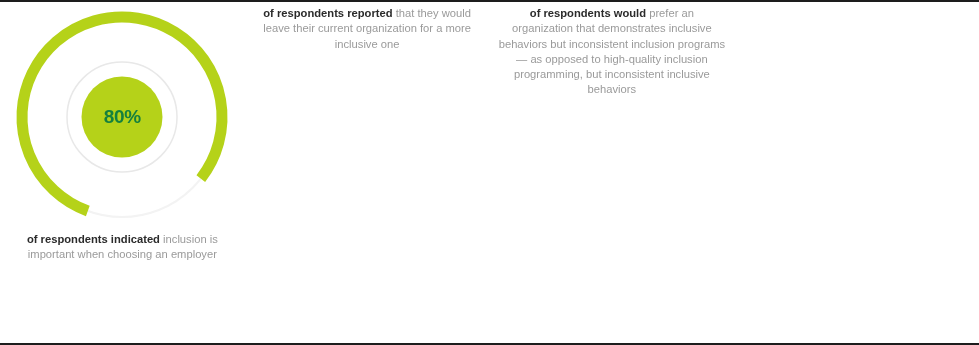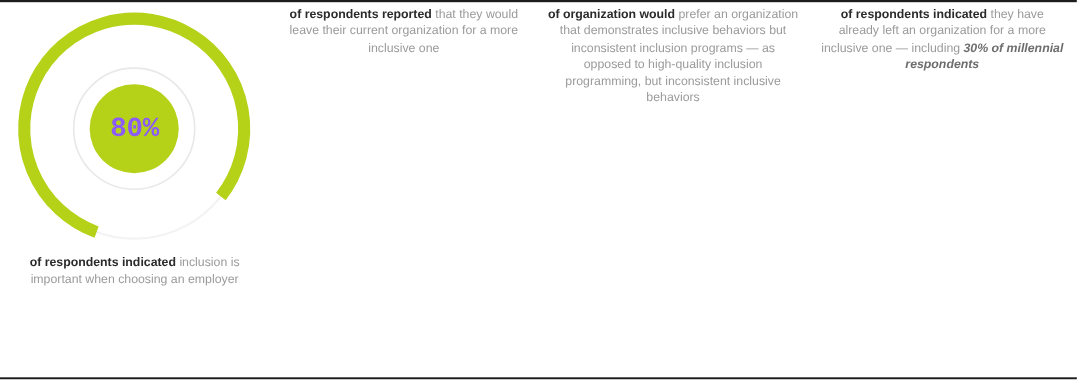--- a/index.html
+++ b/index.html
@@ -33,26 +33,25 @@
     position:relative;
     width:222px;height:222px;
     margin-top:4px;
     flex:0 0 auto;
   }
   .donut-svg{display:block;width:222px;height:222px;}
   .pct{
     position:absolute;
     left:0;top:0;width:222px;height:222px;
     display:flex;align-items:center;justify-content:center;
-    font-size:25px;
+    font-size:19px;
     font-weight:bold;
-    color:#8b5cf6;
+    color:#15803d;
     letter-spacing:-0.3px;
     pointer-events:none;
-    font-family:Liberation Mono, monospace;
   }
   .caption{
     width:224px;
     text-align:center;
     font-size:11.2px;
     line-height:15.3px;
     color:#9a9a9a;
     margin-top:4px;
     padding:0 2px;
     box-sizing:border-box;
@@ -93,24 +92,21 @@
     </div>
 
     <div class="stat stat-2">
       <div class="caption">
         <span class="lead">of respondents reported</span><span> that they would leave their current organization for a more inclusive one</span>
       </div>
     </div>
 
     <div class="stat stat-3">
       <div class="caption">
-        <span class="lead">of organization would</span><span> prefer an organization that demonstrates inclusive behaviors but inconsistent inclusion programs — as opposed to high-quality inclusion programming, but inconsistent inclusive behaviors</span>
+        <span class="lead">of respondents would</span><span> prefer an organization that demonstrates inclusive behaviors but inconsistent inclusion programs — as opposed to high-quality inclusion programming, but inconsistent inclusive behaviors</span>
       </div>
     </div>
 
     <div class="stat stat-4">
-      <div class="caption">
-        <span class="lead">of respondents indicated</span><span> they have already left an organization for a more inclusive one — including </span><span class="emph">30% of millennial respondents</span>
-      </div>
     </div>
 
   </div>
 </div>
 
 </body></html>

